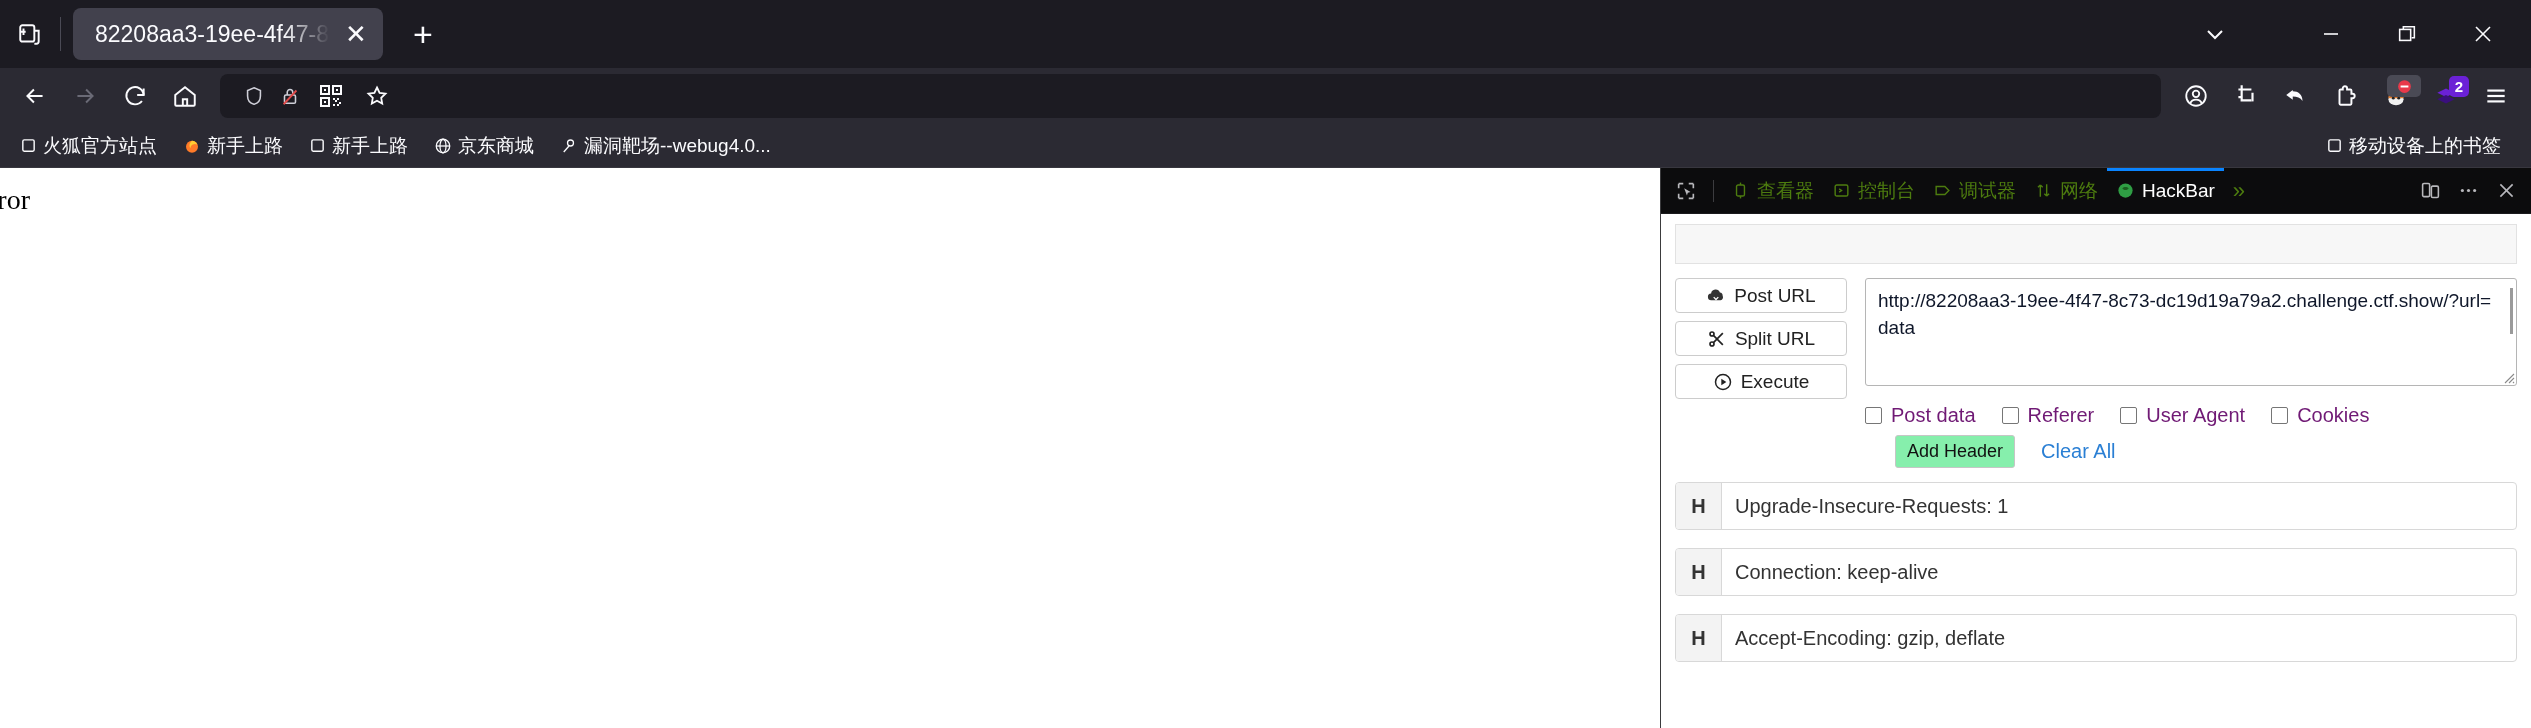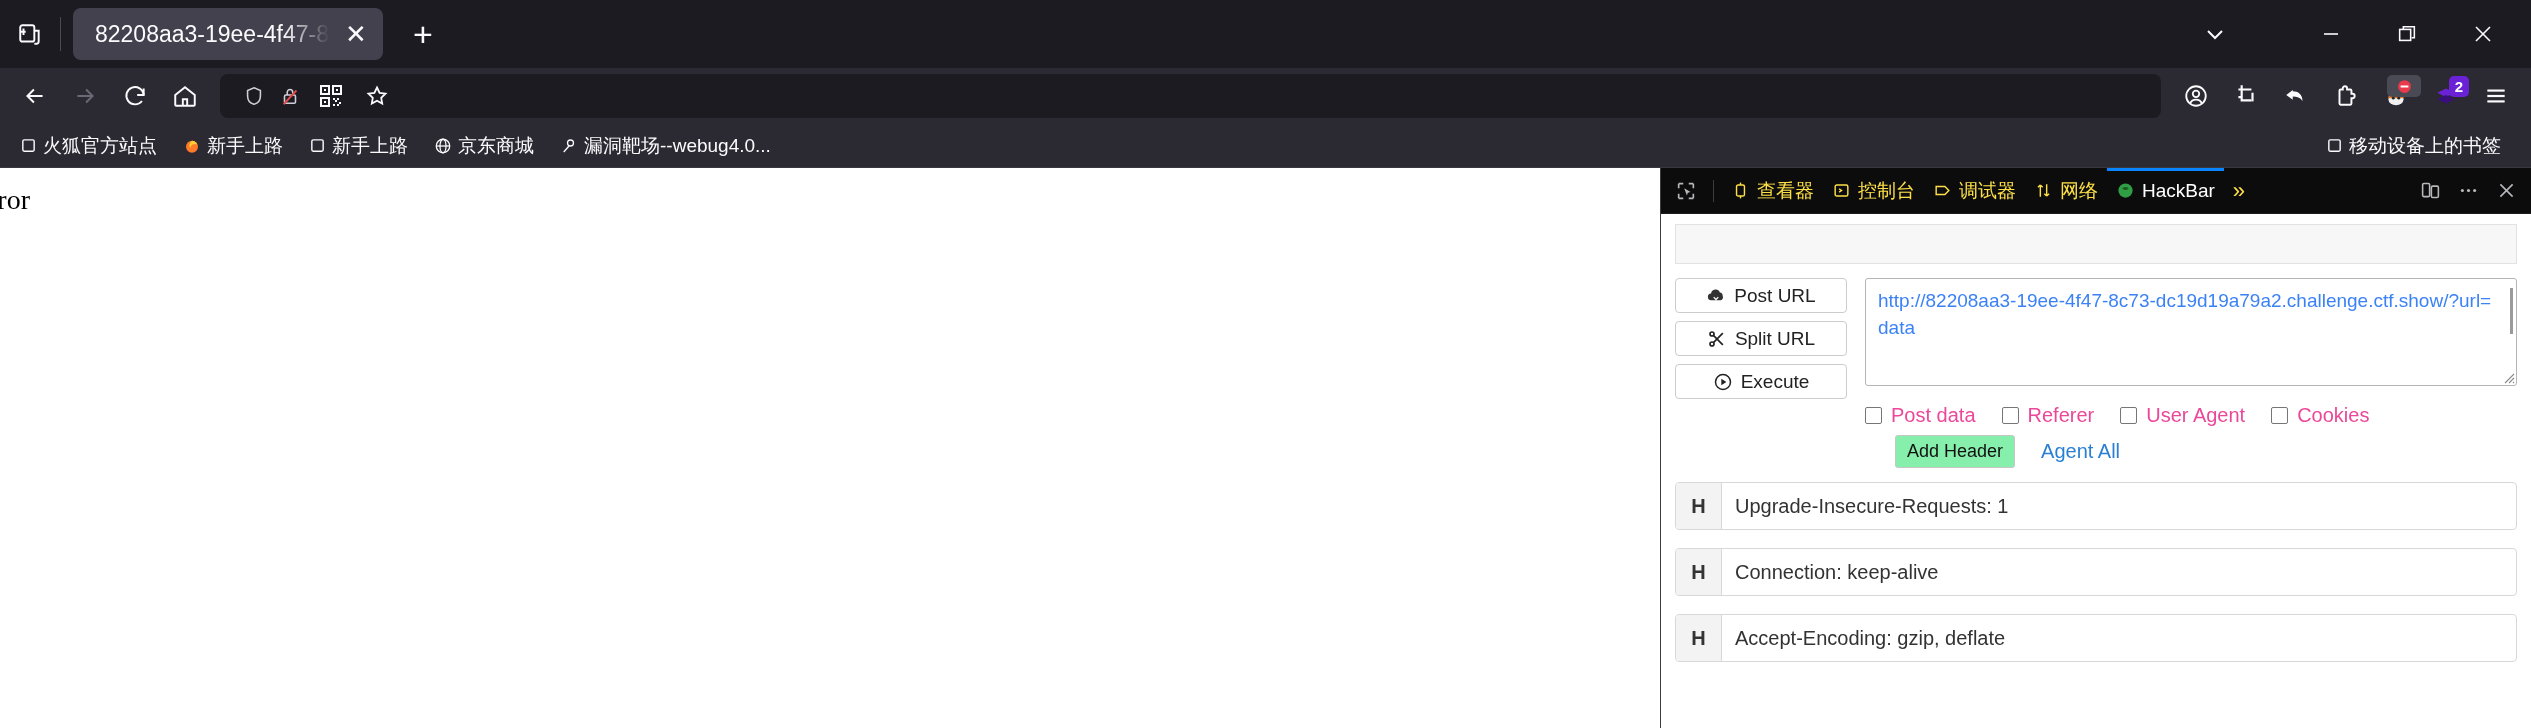--- a/index.html
+++ b/index.html
@@ -184,21 +184,21 @@
     width: 38px; height: 38px;
     display: flex; align-items: center; justify-content: center;
     color: #b8b8bc;
     flex: 0 0 auto;
   }
   .dt-sep { width: 1px; height: 22px; background: #3c3c3f; margin: 0 8px; flex: 0 0 1px; }
   .dt-tab {
     display: flex; align-items: center;
     height: 46px;
     padding: 0 9px;
-    color: #fde047;
+    color: #4d7c0f;
     font-size: 19px;
     white-space: nowrap;
     position: relative;
     flex: 0 0 auto;
   }
   .dt-tab .ti { margin-right: 7px; display: flex; align-items: center; }
   .dt-tab.active { color: #ffffff; }
   .dt-tab.active::before {
     content: ""; position: absolute; top: 0; left: 0; right: 0;
     height: 3px; background: #0a84ff;
@@ -238,42 +238,42 @@
   .hb-rightcol { flex: 1; display: flex; flex-direction: column; min-width: 0; }
   .hb-textarea-wrap { position: relative; }
   .hb-textarea {
     width: 100%;
     height: 108px;
     border: 1px solid #b5b5b5;
     border-radius: 3px;
     padding: 9px 18px 9px 12px;
     font-family: "Liberation Sans", sans-serif;
     font-size: 19px;
-    color: #3b82f6;
+    color: #0f172a;
     line-height: 1.42;
     resize: none;
     overflow: hidden;
     background: #fff;
     word-break: break-all;
     white-space: pre-wrap;
   }
   .hb-ta-scroll {
     position: absolute; right: 4px; top: 10px;
     width: 3px; height: 46px; background: #9a9a9a;
   }
   .hb-resize {
     position: absolute; right: 2px; bottom: 2px;
     width: 16px; height: 16px;
     color: #8a8a8a;
   }
   .hb-checks {
     display: flex; align-items: center;
     margin-top: 18px;
     gap: 0;
-    font-size: 20px; color: #ec4899;
+    font-size: 20px; color: #701a75;
   }
   .hb-check { display: flex; align-items: center; margin-right: 26px; }
   .cbox {
     width: 17px; height: 17px;
     border: 1.5px solid #767676;
     border-radius: 2px;
     background: #fff;
     margin-right: 9px;
     flex: 0 0 17px;
   }
@@ -685,21 +685,21 @@
                 <span>User Agent</span>
               </label>
               <label class="hb-check">
                 <span class="cbox"></span>
                 <span>Cookies</span>
               </label>
             </div>
 
             <div class="hb-actions">
               <button class="hb-addheader">Add Header</button>
-              <a class="hb-clearall">Agent All</a>
+              <a class="hb-clearall">Clear All</a>
             </div>
           </div>
         </div>
 
         <div class="hb-headers">
           <div class="hb-hrow">
             <div class="hb-hlabel">H</div>
             <div class="hb-hval">Upgrade-Insecure-Requests: 1</div>
           </div>
           <div class="hb-hrow">

